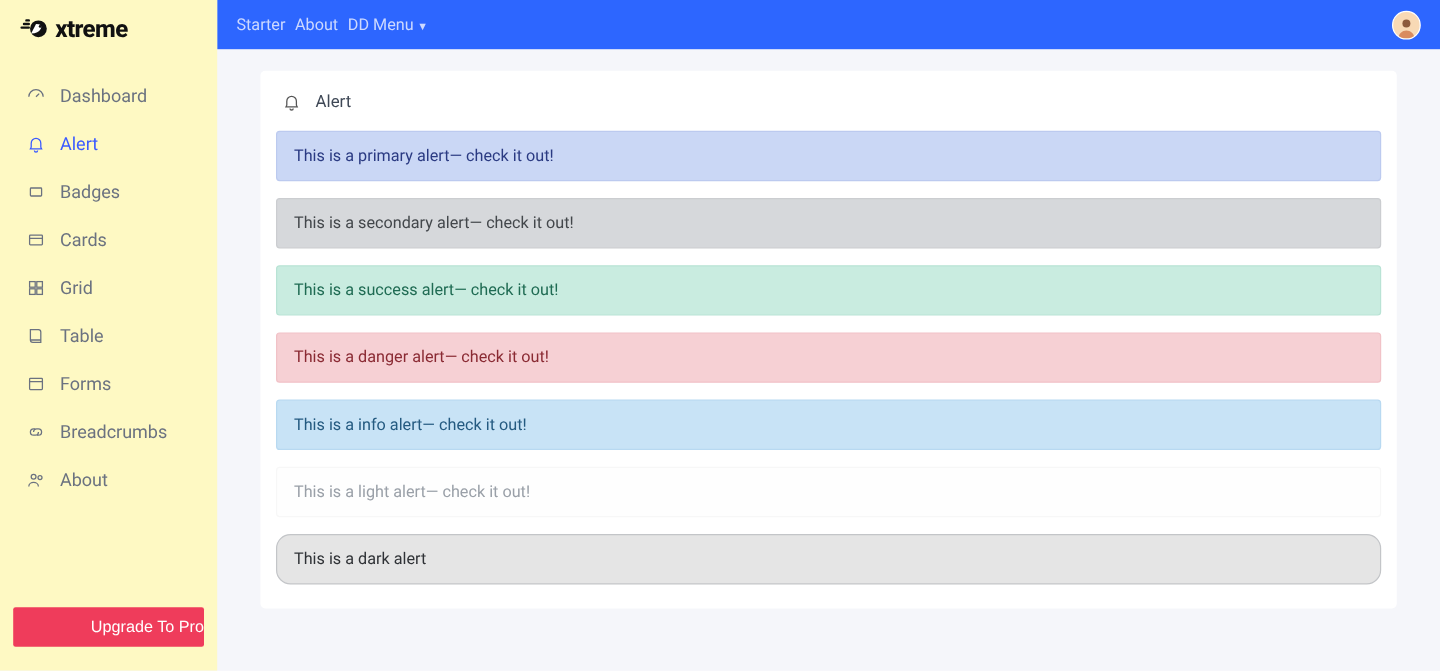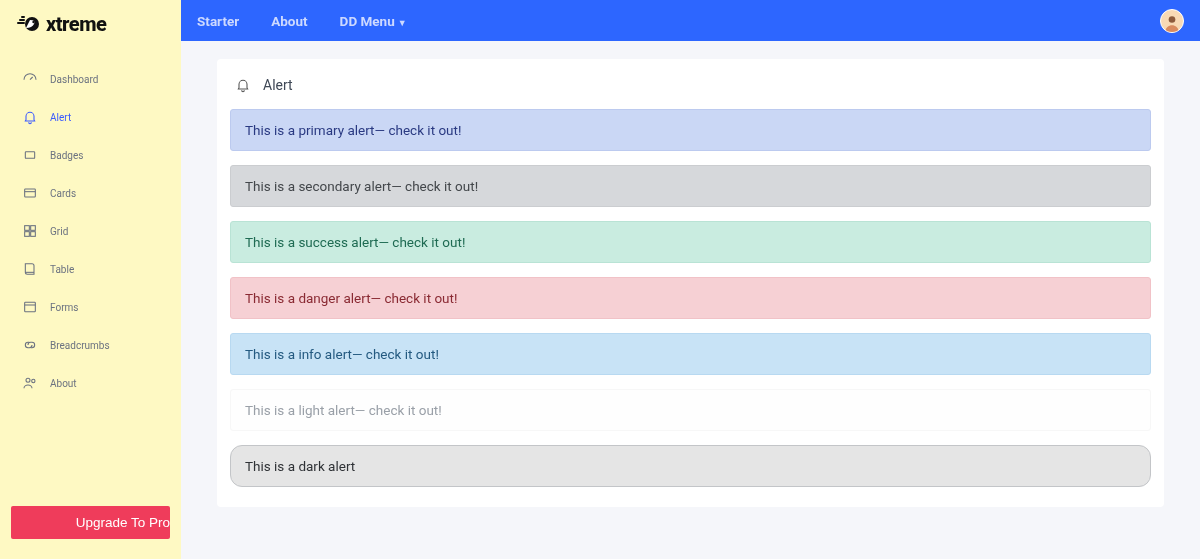--- a/index.html
+++ b/index.html
@@ -38,21 +38,21 @@
 }
 .logo-mark svg { display: block; }
 .nav { margin-top: 14px; flex: 1; }
 .nav-item {
   display: flex;
   align-items: center;
   gap: 12px;
   padding: 11px 22px;
   color: #6b7280;
   cursor: pointer;
-  font-size: 10px;
+  font-size: 15px;
 }
 .nav-item.active { color: #3b5bff; }
 .nav-item .nav-icon { width: 16px; height: 16px; display: inline-flex; align-items: center; justify-content: center; }
 .nav-item svg { stroke: currentColor; fill: none; stroke-width: 1.6; }
 .upgrade-wrap { padding: 0 11px 20px; margin-top: 6px; }
 .btn-upgrade {
   display: block;
   width: 100%;
   background: #ef3c5b;
   color: #fff;
@@ -66,21 +66,21 @@
 .main { flex: 1; display: flex; flex-direction: column; }
 .topbar {
   background: #2d66ff;
   height: 41px;
   display: flex;
   align-items: center;
   padding: 0 16px;
   color: #c9d7ff;
   font-size: 13.5px;
 }
-.topbar .nav-links { display: flex; gap: 32px; align-items: center; font-weight: bold; }
+.topbar .nav-links { display: flex; gap: 8px; align-items: center; }
 .topbar .nav-link { color: #cdd9ff; cursor: pointer; }
 .topbar .dd-caret { font-size: 9px; margin-left: 3px; }
 .avatar {
   margin-left: auto;
   width: 24px;
   height: 24px;
   border-radius: 50%;
   background: #f8d9b5;
   border: 1.5px solid #fff;
   display: inline-flex;

